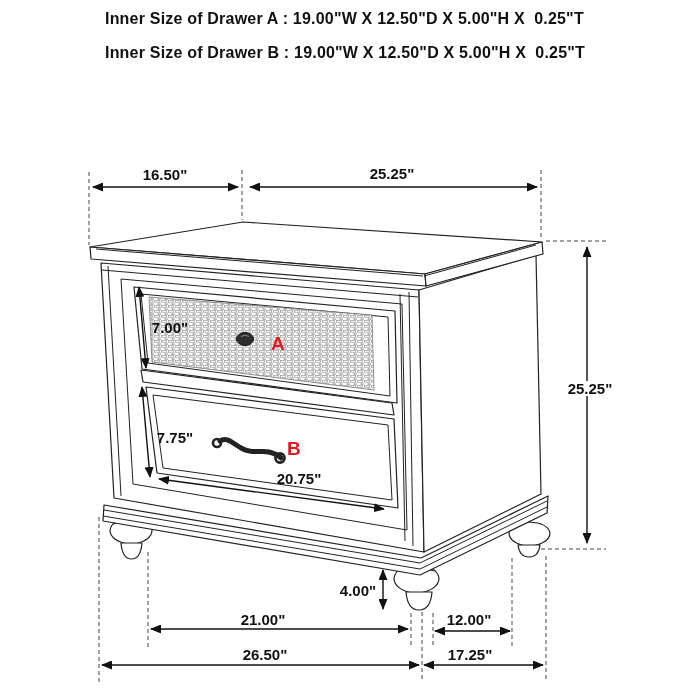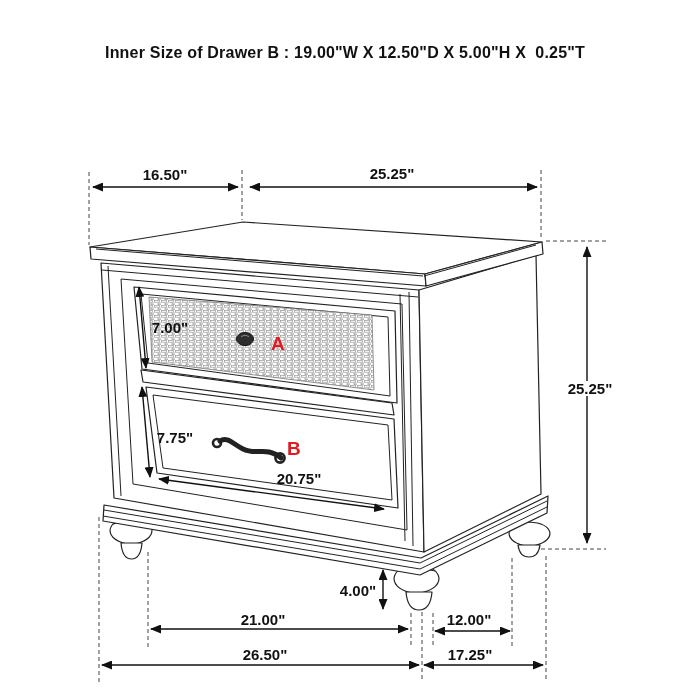--- a/index.html
+++ b/index.html
@@ -126,20 +126,21 @@
       <line class="dim" marker-start="url(#aS)" marker-end="url(#aE)" x1="142" y1="387" x2="150" y2="477"></line>
       <line class="dim" marker-start="url(#aS)" marker-end="url(#aE)" x1="159" y1="479" x2="384" y2="509"></line>
       <line class="dim" marker-start="url(#aS)" marker-end="url(#aE)" x1="383" y1="570" x2="383" y2="609"></line>
       <line class="dim" marker-start="url(#aS)" marker-end="url(#aE)" x1="151" y1="629" x2="408" y2="629"></line>
       <line class="dim" marker-start="url(#aS)" marker-end="url(#aE)" x1="435" y1="631" x2="510" y2="631"></line>
       <line class="dim" marker-start="url(#aS)" marker-end="url(#aE)" x1="102" y1="665" x2="419" y2="665"></line>
       <line class="dim" marker-start="url(#aS)" marker-end="url(#aE)" x1="424" y1="665" x2="543" y2="665"></line>
     </g>
   </svg>
 
+  <div class="hdr" style="top:10px;">Inner Size of Drawer A : 19.00"W X 12.50"D X 5.00"H X  0.25"T</div>
   <div class="hdr" style="top:44px;">Inner Size of Drawer B : 19.00"W X 12.50"D X 5.00"H X  0.25"T</div>
 
   <div class="dim-label" style="left:165px;top:167px;">16.50"</div>
   <div class="dim-label" style="left:392px;top:166px;">25.25"</div>
   <div class="dim-label boxed" style="left:590px;top:381px;">25.25"</div>
   <div class="dim-label" style="left:170px;top:320px;">7.00"</div>
   <div class="dim-label" style="left:175px;top:430px;">7.75"</div>
   <div class="dim-label" style="left:299px;top:471px;">20.75"</div>
   <div class="dim-label" style="left:358px;top:583px;">4.00"</div>
   <div class="dim-label" style="left:263px;top:612px;">21.00"</div>

